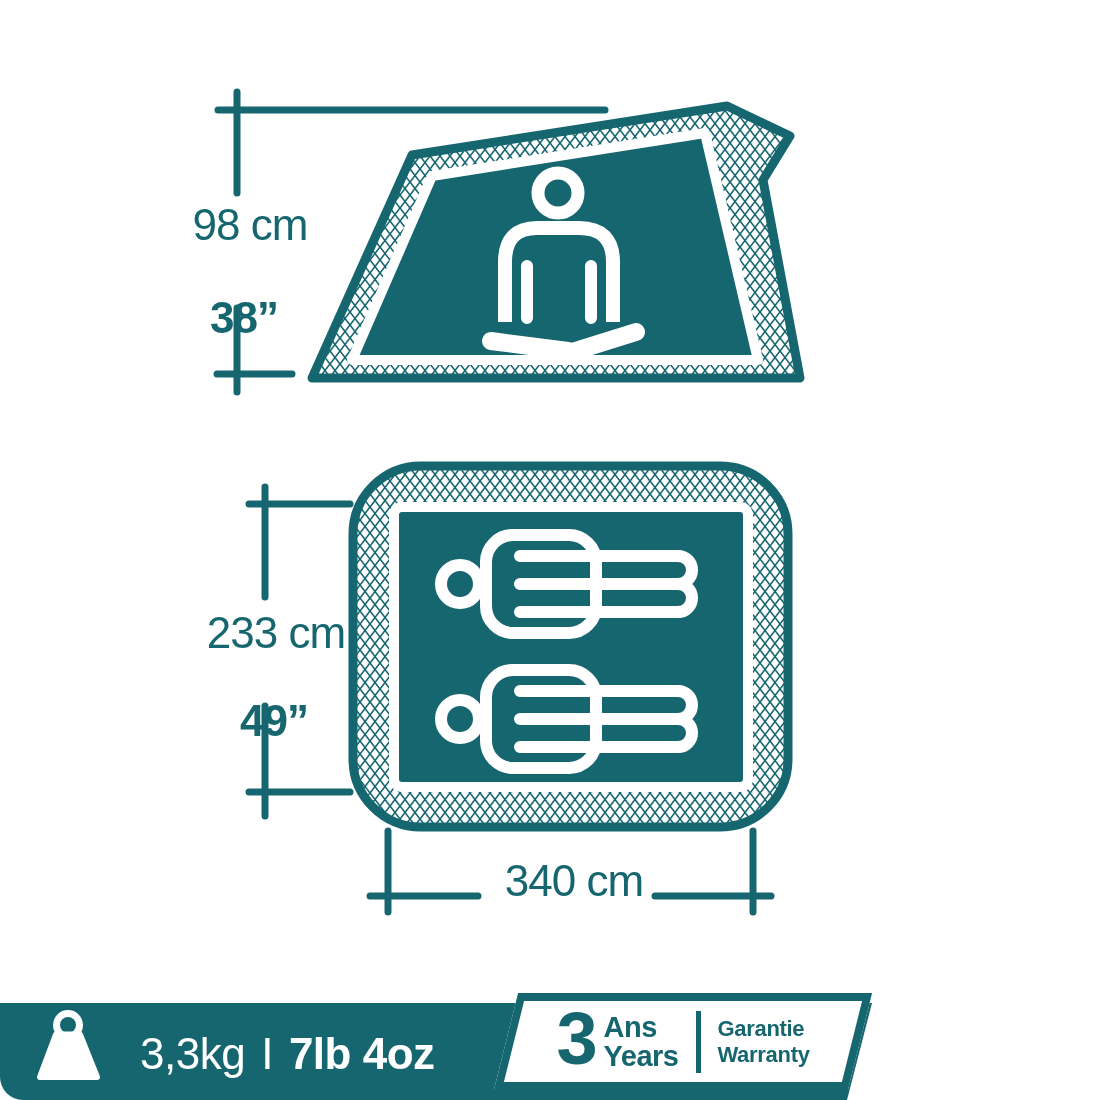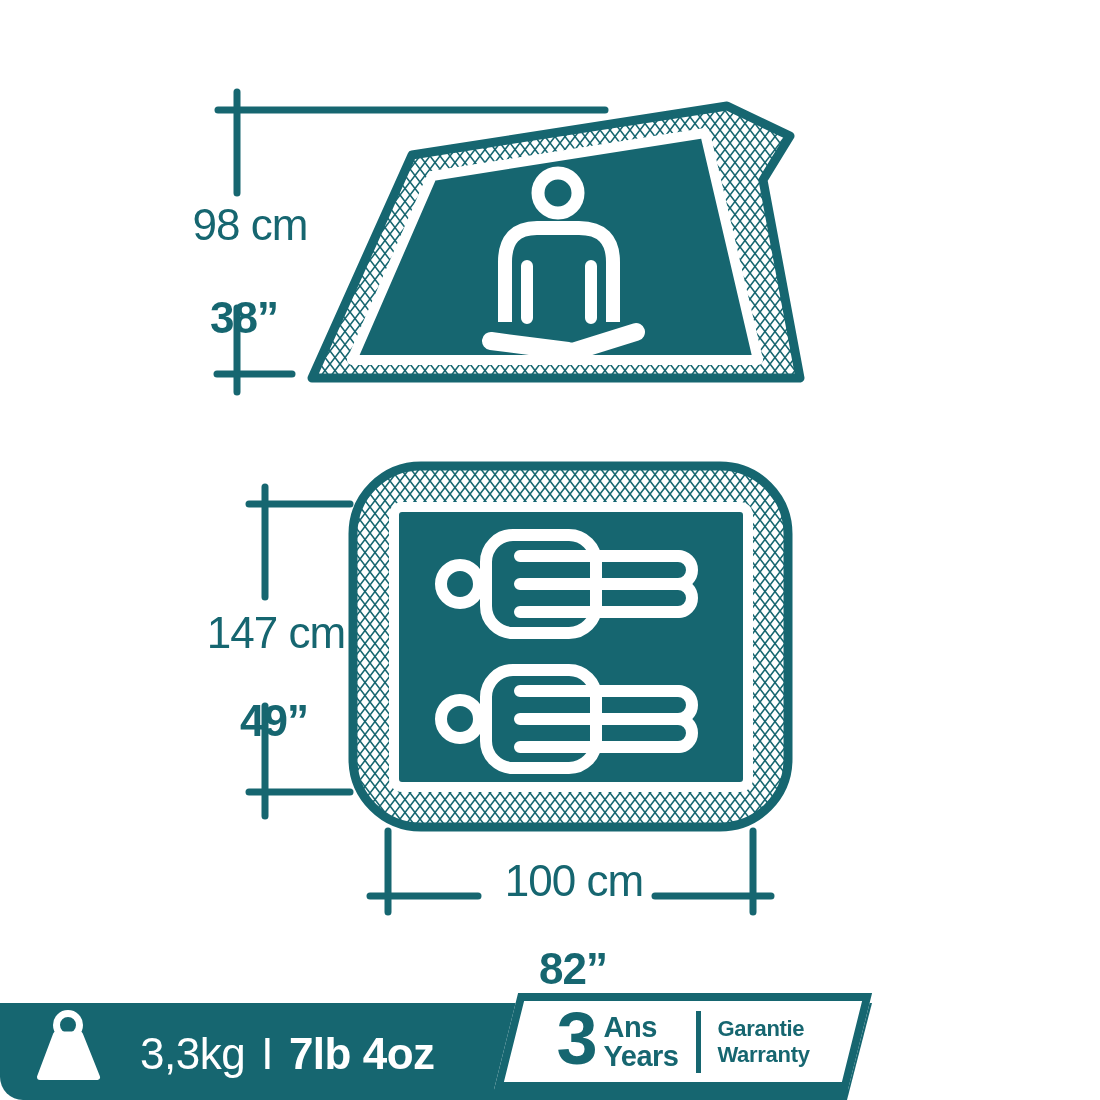--- a/index.html
+++ b/index.html
@@ -134,25 +134,24 @@
       <path class="dim" d="M388,831 V912"></path>
       <path class="dim" d="M753,831 V912"></path>
       <path class="dim" d="M370,896 H478"></path>
       <path class="dim" d="M655,896 H771"></path>
     </g>
   </svg>
 
   <div class="dim-label" style="left:150px; top:203px; width:200px;">98 cm</div>
   <div class="dim-label bold" style="left:150px; top:248px; width:188px;">38”</div>
 
-  <div class="dim-label" style="left:176px; top:611px; width:200px;">147 cm</div>
+  <div class="dim-label" style="left:176px; top:611px; width:200px;">233 cm</div>
   <div class="dim-label bold" style="left:174px; top:651px; width:200px;">49”</div>
 
-  <div class="dim-label" style="left:466px; top:859px; width:216px;">100 cm</div>
-  <div class="dim-label bold" style="left:465px; top:899px; width:216px;">82”</div>
+  <div class="dim-label" style="left:466px; top:859px; width:216px;">340 cm</div>
 
   <div id="footer-bar">
     <svg id="weight-icon-svg" width="76" height="76" viewBox="0 0 76 76">
       <circle cx="38" cy="18" r="11.5" fill="none" stroke="#fff" stroke-width="7"></circle>
       <path d="M26,27.5 H50 L67,70 H10 Z" fill="#fff" stroke="#fff" stroke-width="6" stroke-linejoin="round"></path>
     </svg>
     <div id="weight-text">
       <span class="met">3,3kg</span>
       <span class="sep">I</span>
       <span class="imp">7lb 4oz</span>

